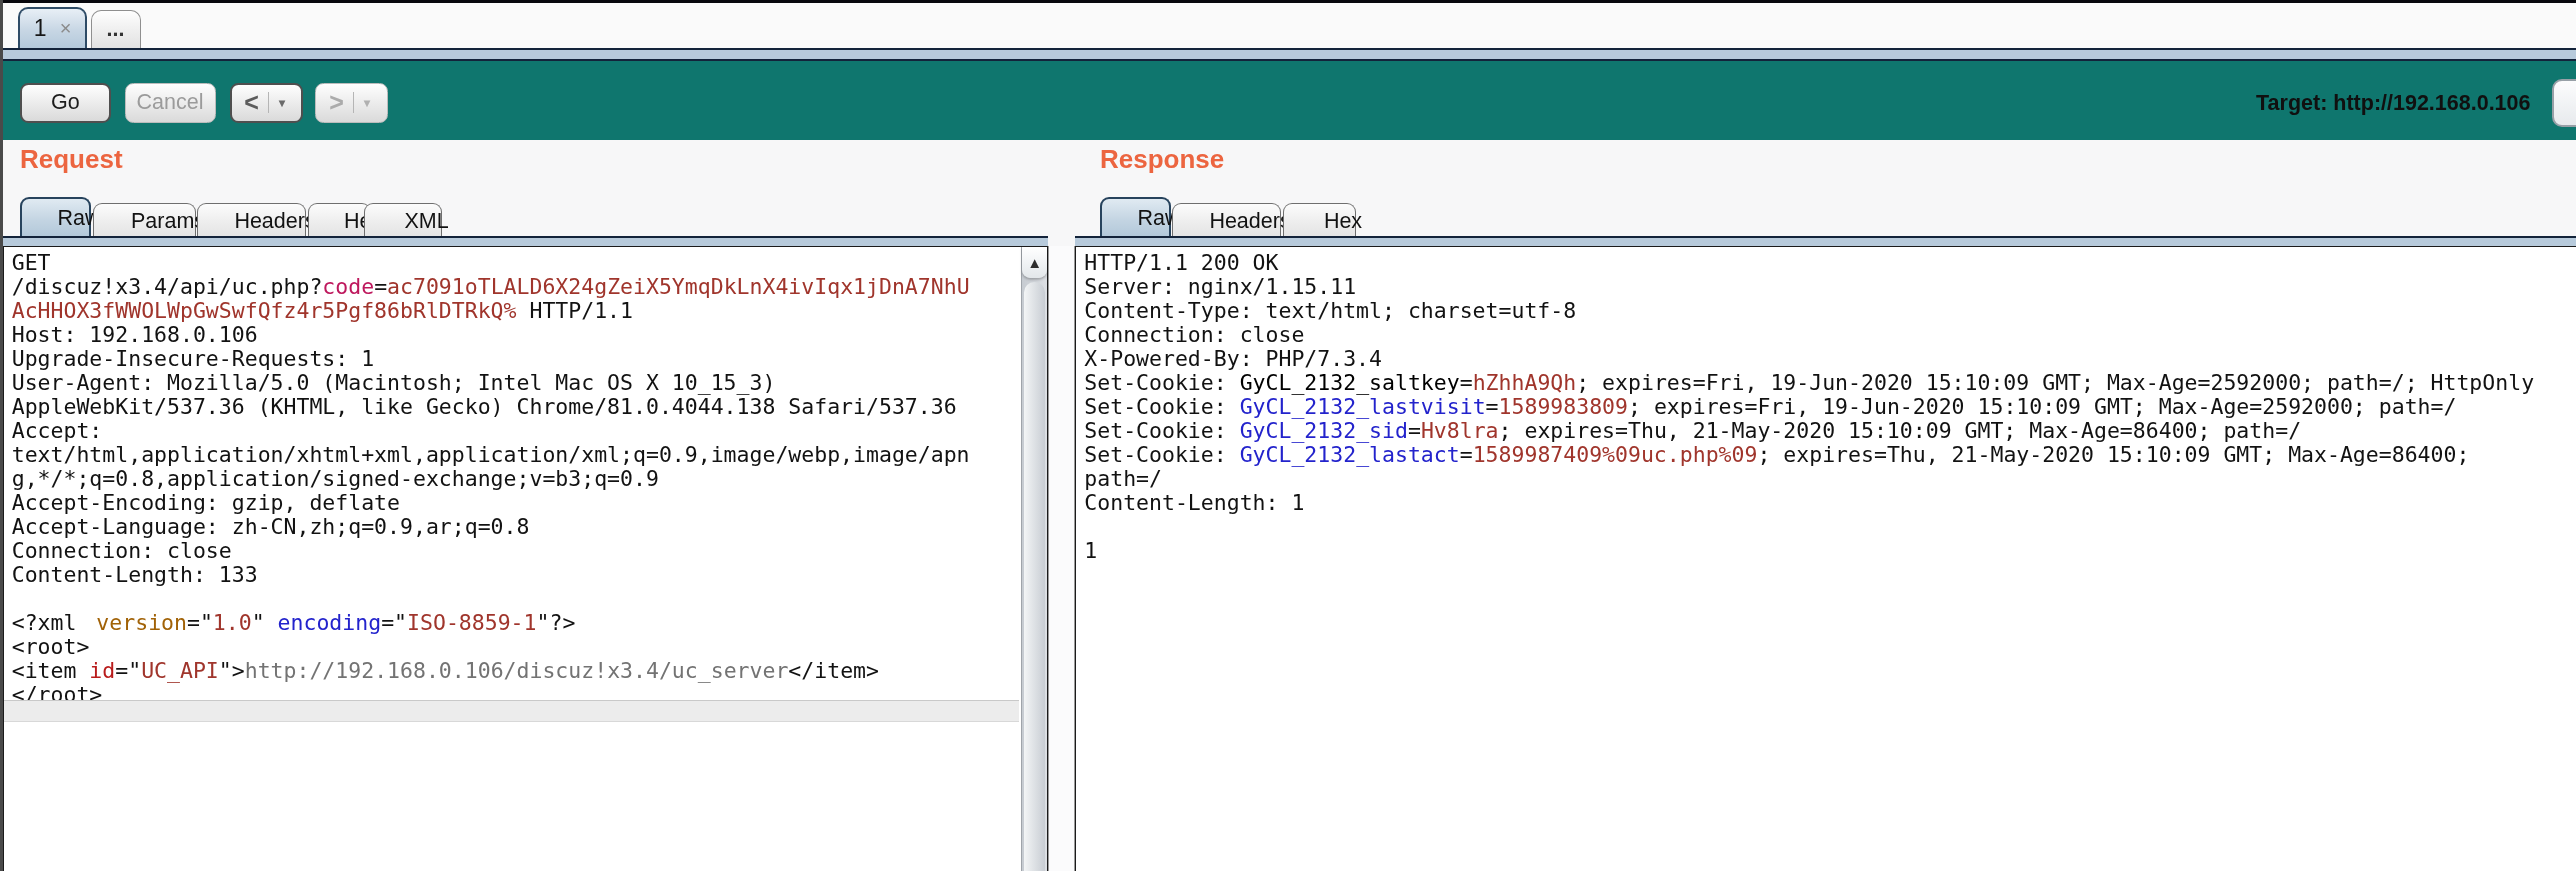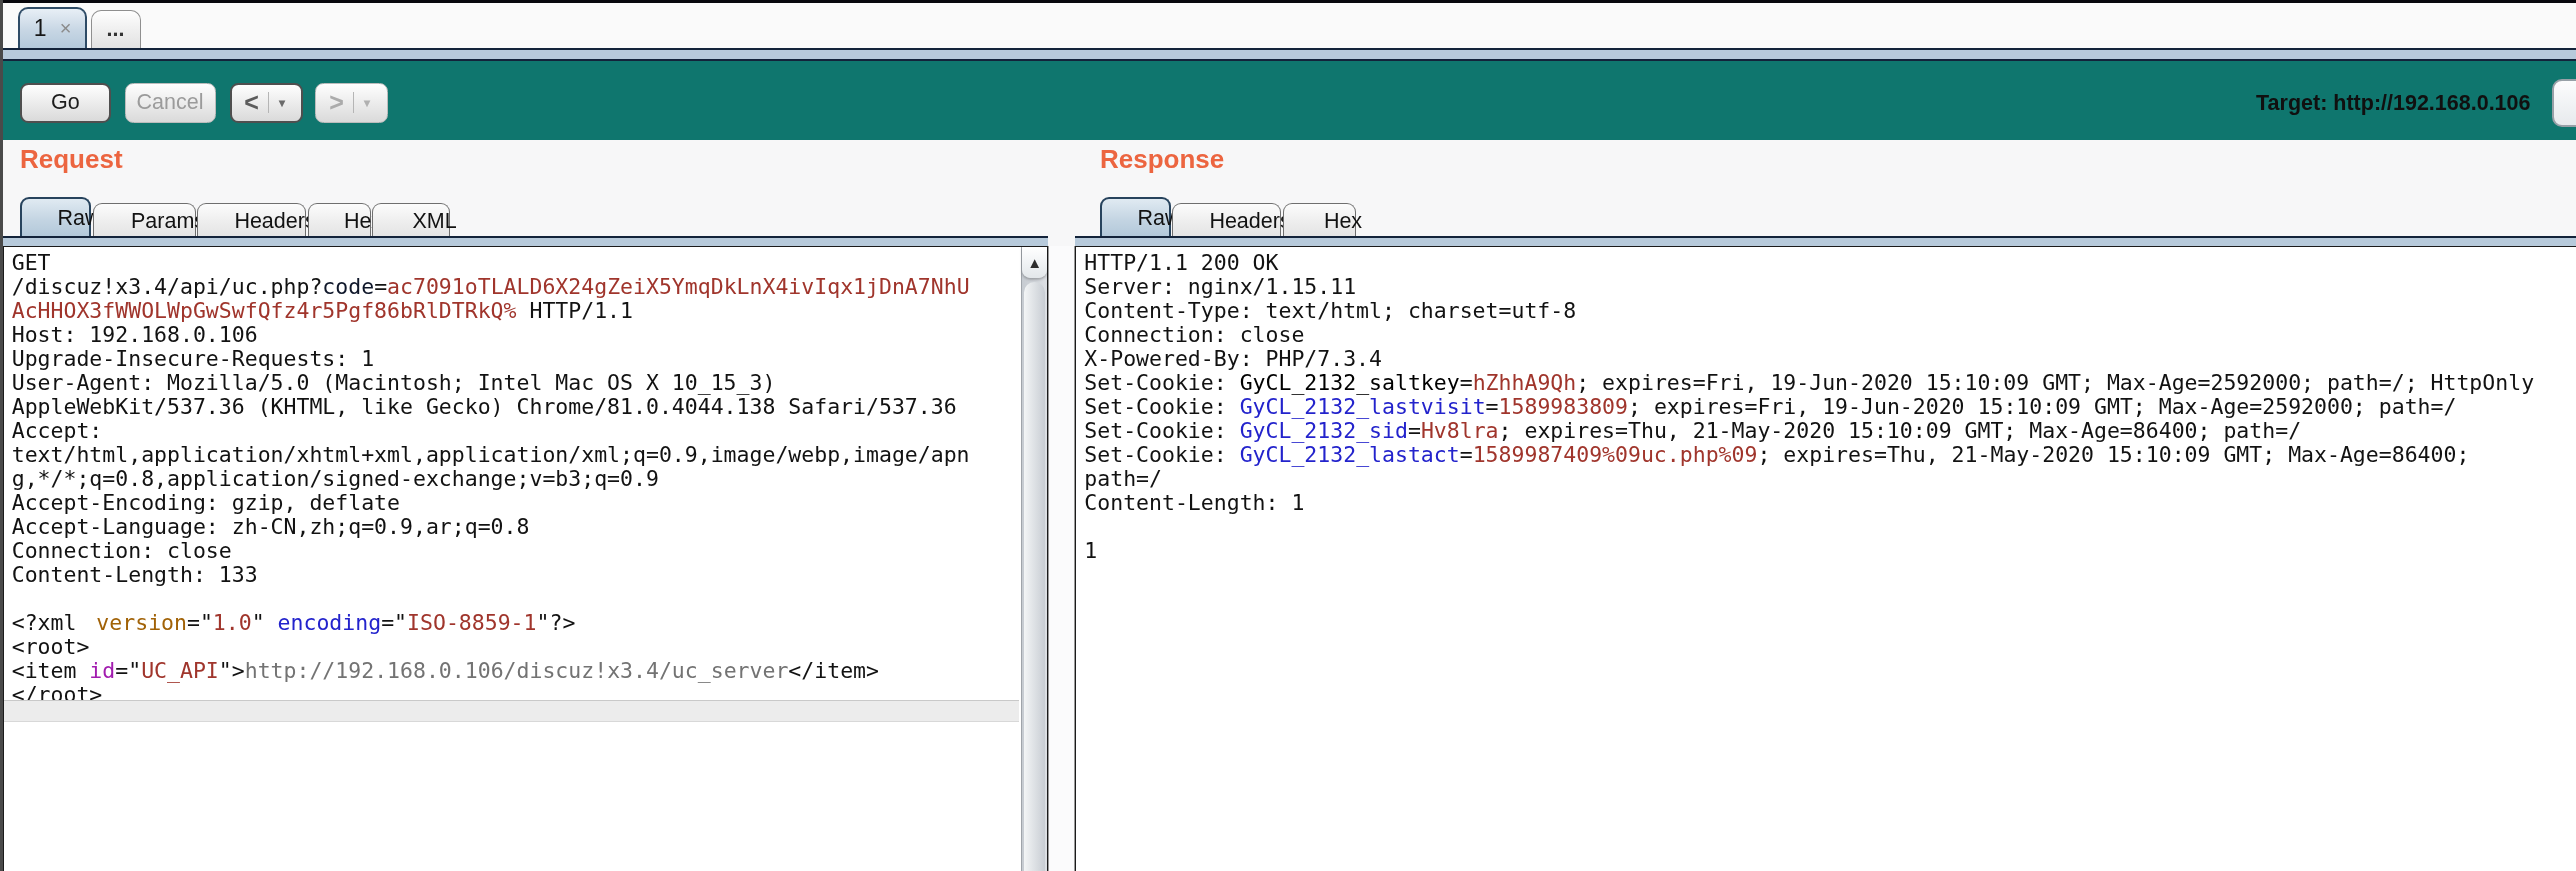--- a/index.html
+++ b/index.html
@@ -195,47 +195,47 @@
     </div>
     <div class="sub-tab inactive" style="left:93px;width:103px;">
       <span>Params</span>
     </div>
     <div class="sub-tab inactive" style="left:197px;width:109px;">
       <span>Headers</span>
     </div>
     <div class="sub-tab inactive" style="left:308px;width:63px;">
       <span>Hex</span>
     </div>
-    <div class="sub-tab inactive" style="left:372px;width:78px;text-align:center;">
+    <div class="sub-tab inactive" style="left:364px;width:78px;text-align:center;">
       <span>XML</span>
     </div>
 
     <div class="panel-stripe-navy" style="left:3.3px;width:1045px;"></div>
     <div class="panel-stripe-blue" style="left:3.3px;width:1045px;"></div>
 
     <div class="editor" id="request-editor">
       <div class="code-pane" id="request-lines">
           <div class="code-line"><span>GET</span></div>
-          <div class="code-line"><span>/discuz!x3.4/api/uc.php?</span><span style="color: #0f172a;">code</span><span>=</span><span style="color: rgb(160, 53, 44);">ac7091oTLALD6X24gZeiX5YmqDkLnX4ivIqx1jDnA7NhU</span></div>
+          <div class="code-line"><span>/discuz!x3.4/api/uc.php?</span><span style="color: #be185d;">code</span><span>=</span><span style="color: rgb(160, 53, 44);">ac7091oTLALD6X24gZeiX5YmqDkLnX4ivIqx1jDnA7NhU</span></div>
           <div class="code-line"><span style="color: rgb(160, 53, 44);">AcHHOX3fWWOLWpGwSwfQfz4r5Pgf86bRlDTRkQ%</span><span> HTTP/1.1</span></div>
           <div class="code-line"><span>Host: 192.168.0.106</span></div>
           <div class="code-line"><span>Upgrade-Insecure-Requests: 1</span></div>
           <div class="code-line"><span>User-Agent: Mozilla/5.0 (Macintosh; Intel Mac OS X 10_15_3)</span></div>
           <div class="code-line"><span>AppleWebKit/537.36 (KHTML, like Gecko) Chrome/81.0.4044.138 Safari/537.36</span></div>
           <div class="code-line"><span>Accept:</span></div>
           <div class="code-line"><span>text/html,application/xhtml+xml,application/xml;q=0.9,image/webp,image/apn</span></div>
           <div class="code-line"><span>g,*/*;q=0.8,application/signed-exchange;v=b3;q=0.9</span></div>
           <div class="code-line"><span>Accept-Encoding: gzip, deflate</span></div>
           <div class="code-line"><span>Accept-Language: zh-CN,zh;q=0.9,ar;q=0.8</span></div>
           <div class="code-line"><span>Connection: close</span></div>
           <div class="code-line"><span>Content-Length: 133</span></div>
           <div class="code-line">&nbsp;</div>
           <div class="code-line"><span>&lt;?xml </span><span style="color: #a16207; margin-left: 7px;">version</span><span>="</span><span style="color: rgb(160, 53, 44);">1.0</span><span>" </span><span style="color: rgb(35, 35, 204);">encoding</span><span>="</span><span style="color: rgb(160, 53, 44);">ISO-8859-1</span><span>"?&gt;</span></div>
           <div class="code-line"><span>&lt;root&gt;</span></div>
-          <div class="code-line"><span>&lt;item </span><span style="color: #a21caf;">id</span><span>="</span><span style="color: rgb(160, 53, 44);">UC_API</span><span>"&gt;</span><span style="color: #737373;">http://192.168.0.106/discuz!x3.4/uc_server</span><span>&lt;/item&gt;</span></div>
+          <div class="code-line"><span>&lt;item </span><span style="color: #b91c1c;">id</span><span>="</span><span style="color: rgb(160, 53, 44);">UC_API</span><span>"&gt;</span><span style="color: #737373;">http://192.168.0.106/discuz!x3.4/uc_server</span><span>&lt;/item&gt;</span></div>
           <div class="code-line"><span>&lt;/root&gt;</span></div>
         </div>
       <div class="hscroll-band"></div>
       <div class="vscroll">
         <div class="vscroll-thumb"></div>
         <div class="vscroll-up">
           <span>▲</span>
         </div>
       </div>
     </div>

